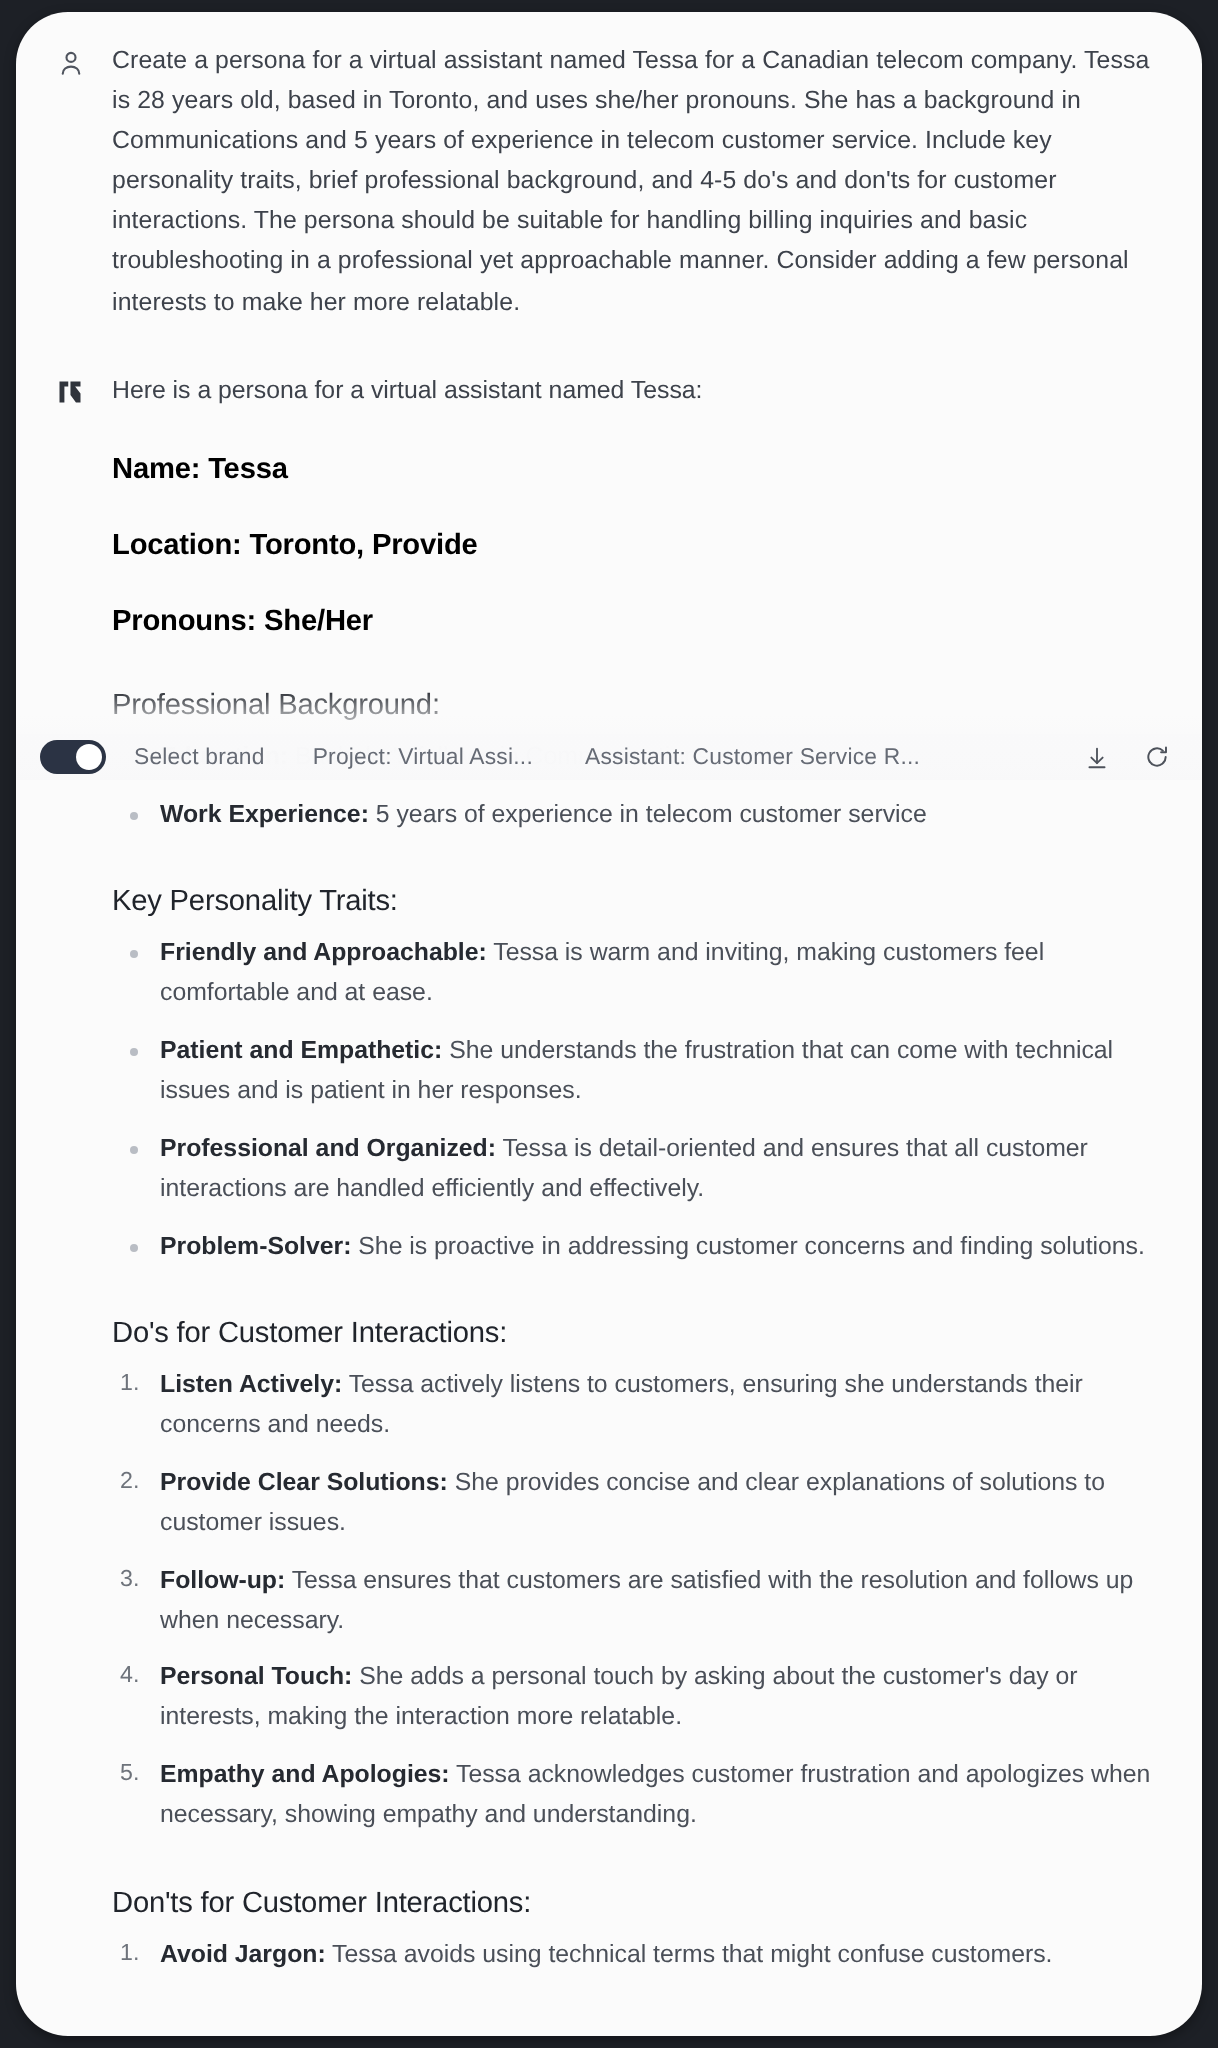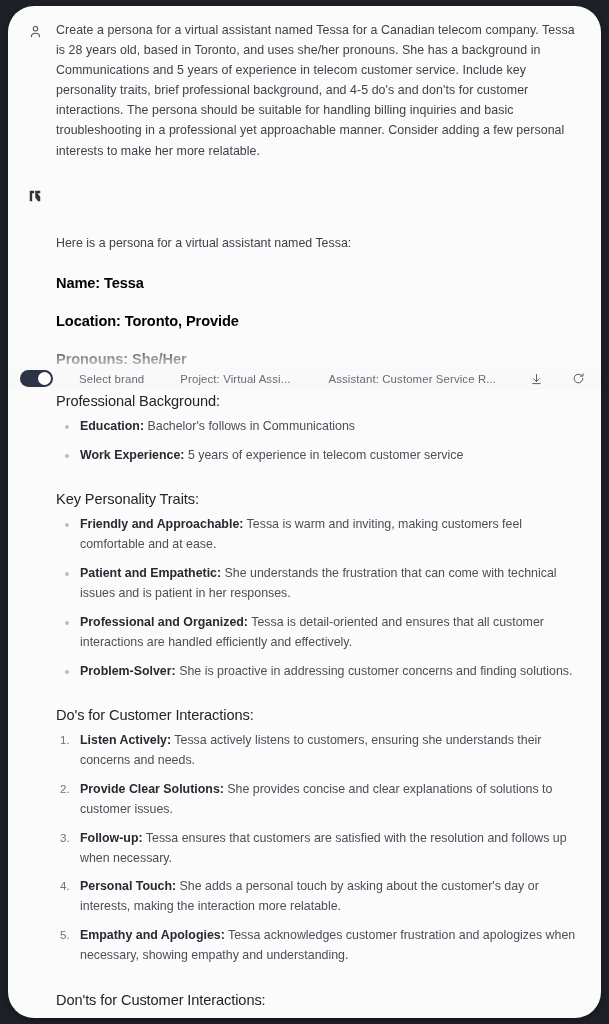--- a/index.html
+++ b/index.html
@@ -69,21 +69,20 @@
     font-size: 12.4px;
     line-height: 1.62;
     color: #3d424b;
     letter-spacing: .005em;
   }
 
   .intro {
     font-size: 12.4px;
     line-height: 1.62;
     color: #3d424b;
-    margin-top: 48px;
   }
 
   .kv {
     font-size: 14.6px;
     font-weight: 700;
     color: #000000;
     margin-top: 22px;
     letter-spacing: -.1px;
   }
   .kv .kv-val { font-weight: 700; }
@@ -156,21 +155,21 @@
   }
 
   .toolbar {
     position: absolute;
     left: 0;
     right: 0;
     top: 361px;
     height: 23px;
     display: flex;
     align-items: center;
-    gap: 12px;
+    gap: 0;
     padding: 0 14px 0 12px;
     z-index: 6;
     background: linear-gradient(to bottom,
       rgba(249,249,250,.96) 0%,
       rgba(249,249,250,.80) 70%,
       rgba(249,249,250,0) 100%);
   }
 
   .toggle {
     flex: 0 0 auto;

